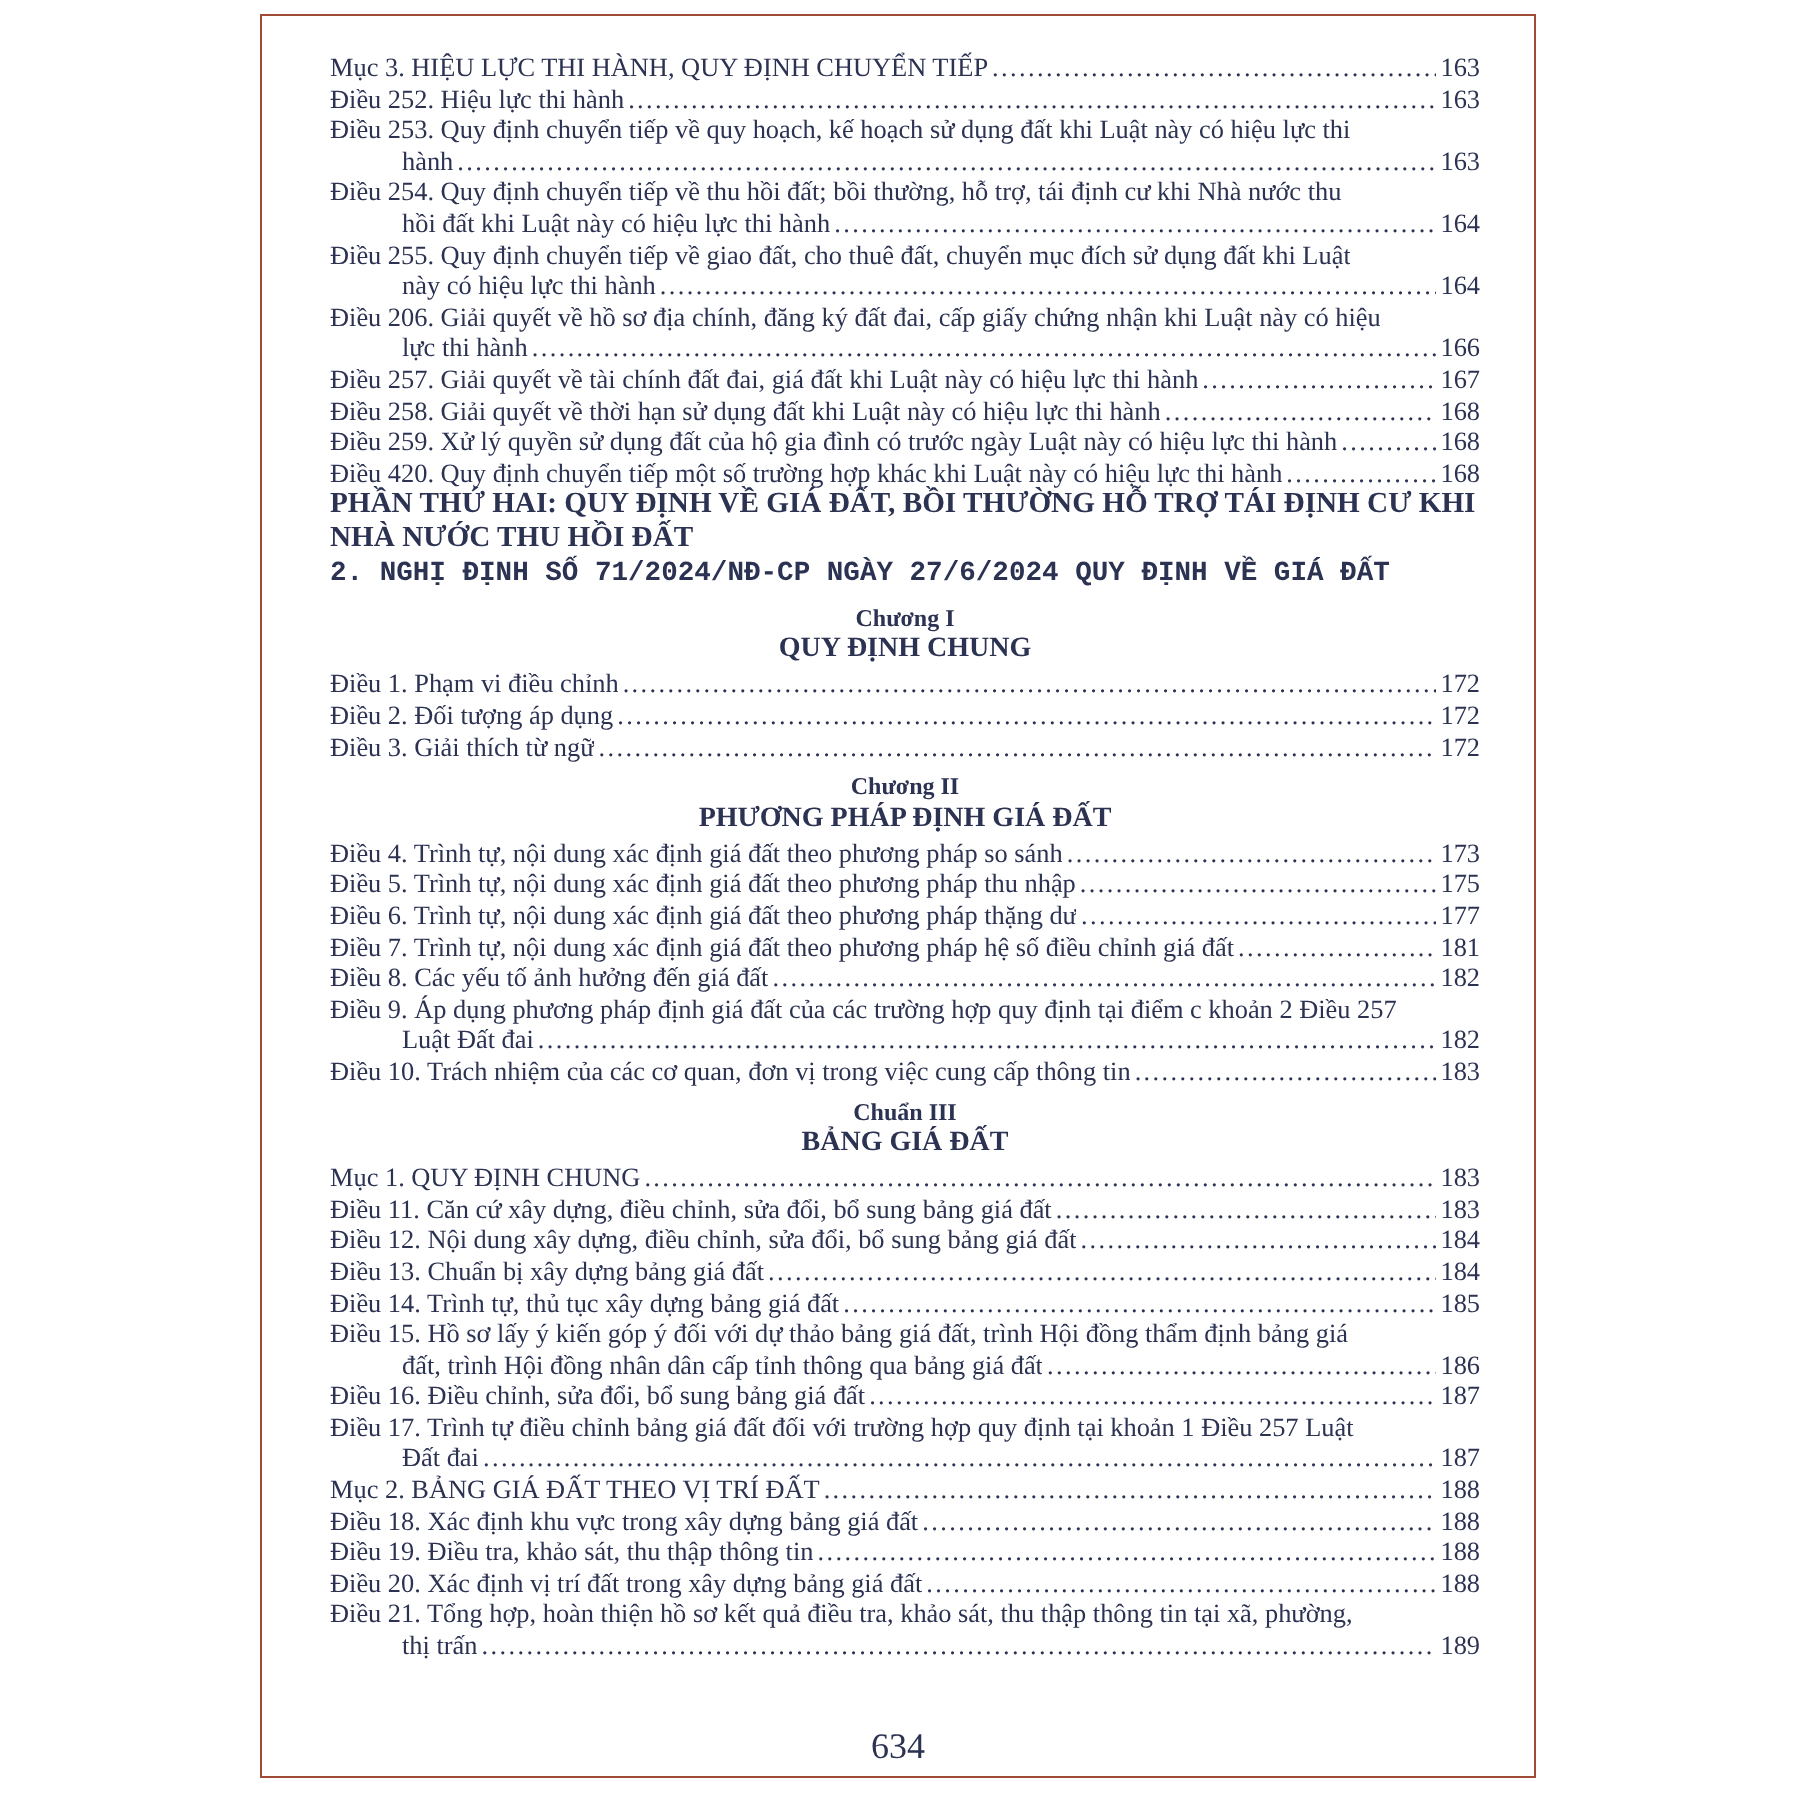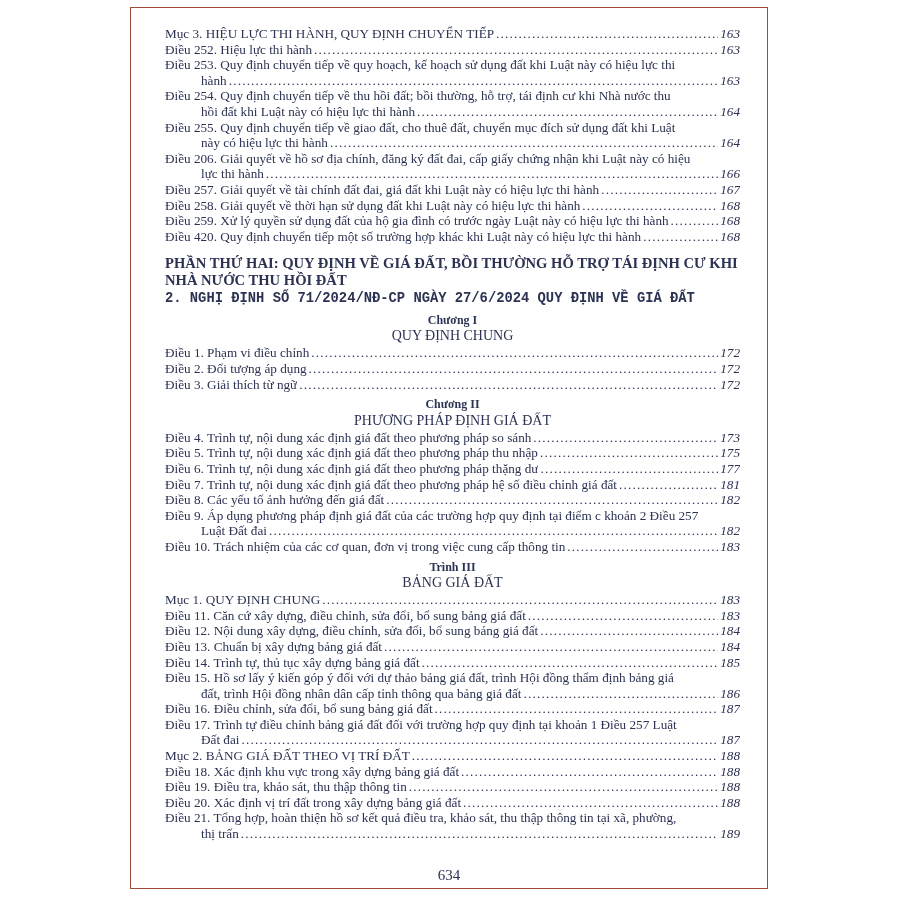--- a/index.html
+++ b/index.html
@@ -44,28 +44,26 @@
   .entry .line .leader{
     flex:1 1 0;
     min-width:0;
     overflow:hidden;
     white-space:nowrap;
     letter-spacing:1.2px;
     margin:0 2px;
   }
   .entry .line .pg{
     flex:0 0 auto;
-    font-style:italic;
   }
   .entry .line.cont{
     padding-left:36px;
     justify-content:center;
   }
   .part-heading{
-    margin-top:11px;
     font-weight:bold;
     font-size:14.6px;
     line-height:17px;
   }
   .decree-heading{
     margin-top:2px;
     font-weight:bold;
     font-size:13.8px;
     line-height:16.5px;
     font-family:Liberation Mono, monospace;
@@ -73,30 +71,30 @@
   .chapter{
     text-align:center;
     margin:5px 0 1px 0;
   }
   .chapter .ch-label{
     font-weight:bold;
     font-size:12px;
     line-height:15.6px;
   }
   .chapter .ch-title{
-    font-weight:normal;
+    font-weight:bold;
     font-size:14px;
     line-height:16px;
   }
   .folio{
     position:absolute;
     left:130px; right:132px;
     bottom:16px;
     text-align:center;
-    font-size:15px;
+    font-size:18px;
   }
 </style>
 </head>
 <body>
 
 <div class="frame"></div>
 <div class="content">
     <div class="entries">
       <div class="entry">
         <div class="line last">
@@ -265,21 +263,21 @@
       </div>
       <div class="entry">
         <div class="line last">
           <span class="t">Điều 10. Trách nhiệm của các cơ quan, đơn vị trong việc cung cấp thông tin</span>
           <span class="leader">....................................................................................................................................................................................................................................................................</span>
           <span class="pg">183</span>
         </div>
       </div>
     </div>
     <div class="chapter">
-      <div class="ch-label">Trình III</div>
+      <div class="ch-label">Chuẩn III</div>
       <div class="ch-title">BẢNG GIÁ ĐẤT</div>
     </div>
     <div class="entries">
       <div class="entry">
         <div class="line last">
           <span class="t">Mục 1. QUY ĐỊNH CHUNG</span>
           <span class="leader">....................................................................................................................................................................................................................................................................</span>
           <span class="pg">183</span>
         </div>
       </div>

